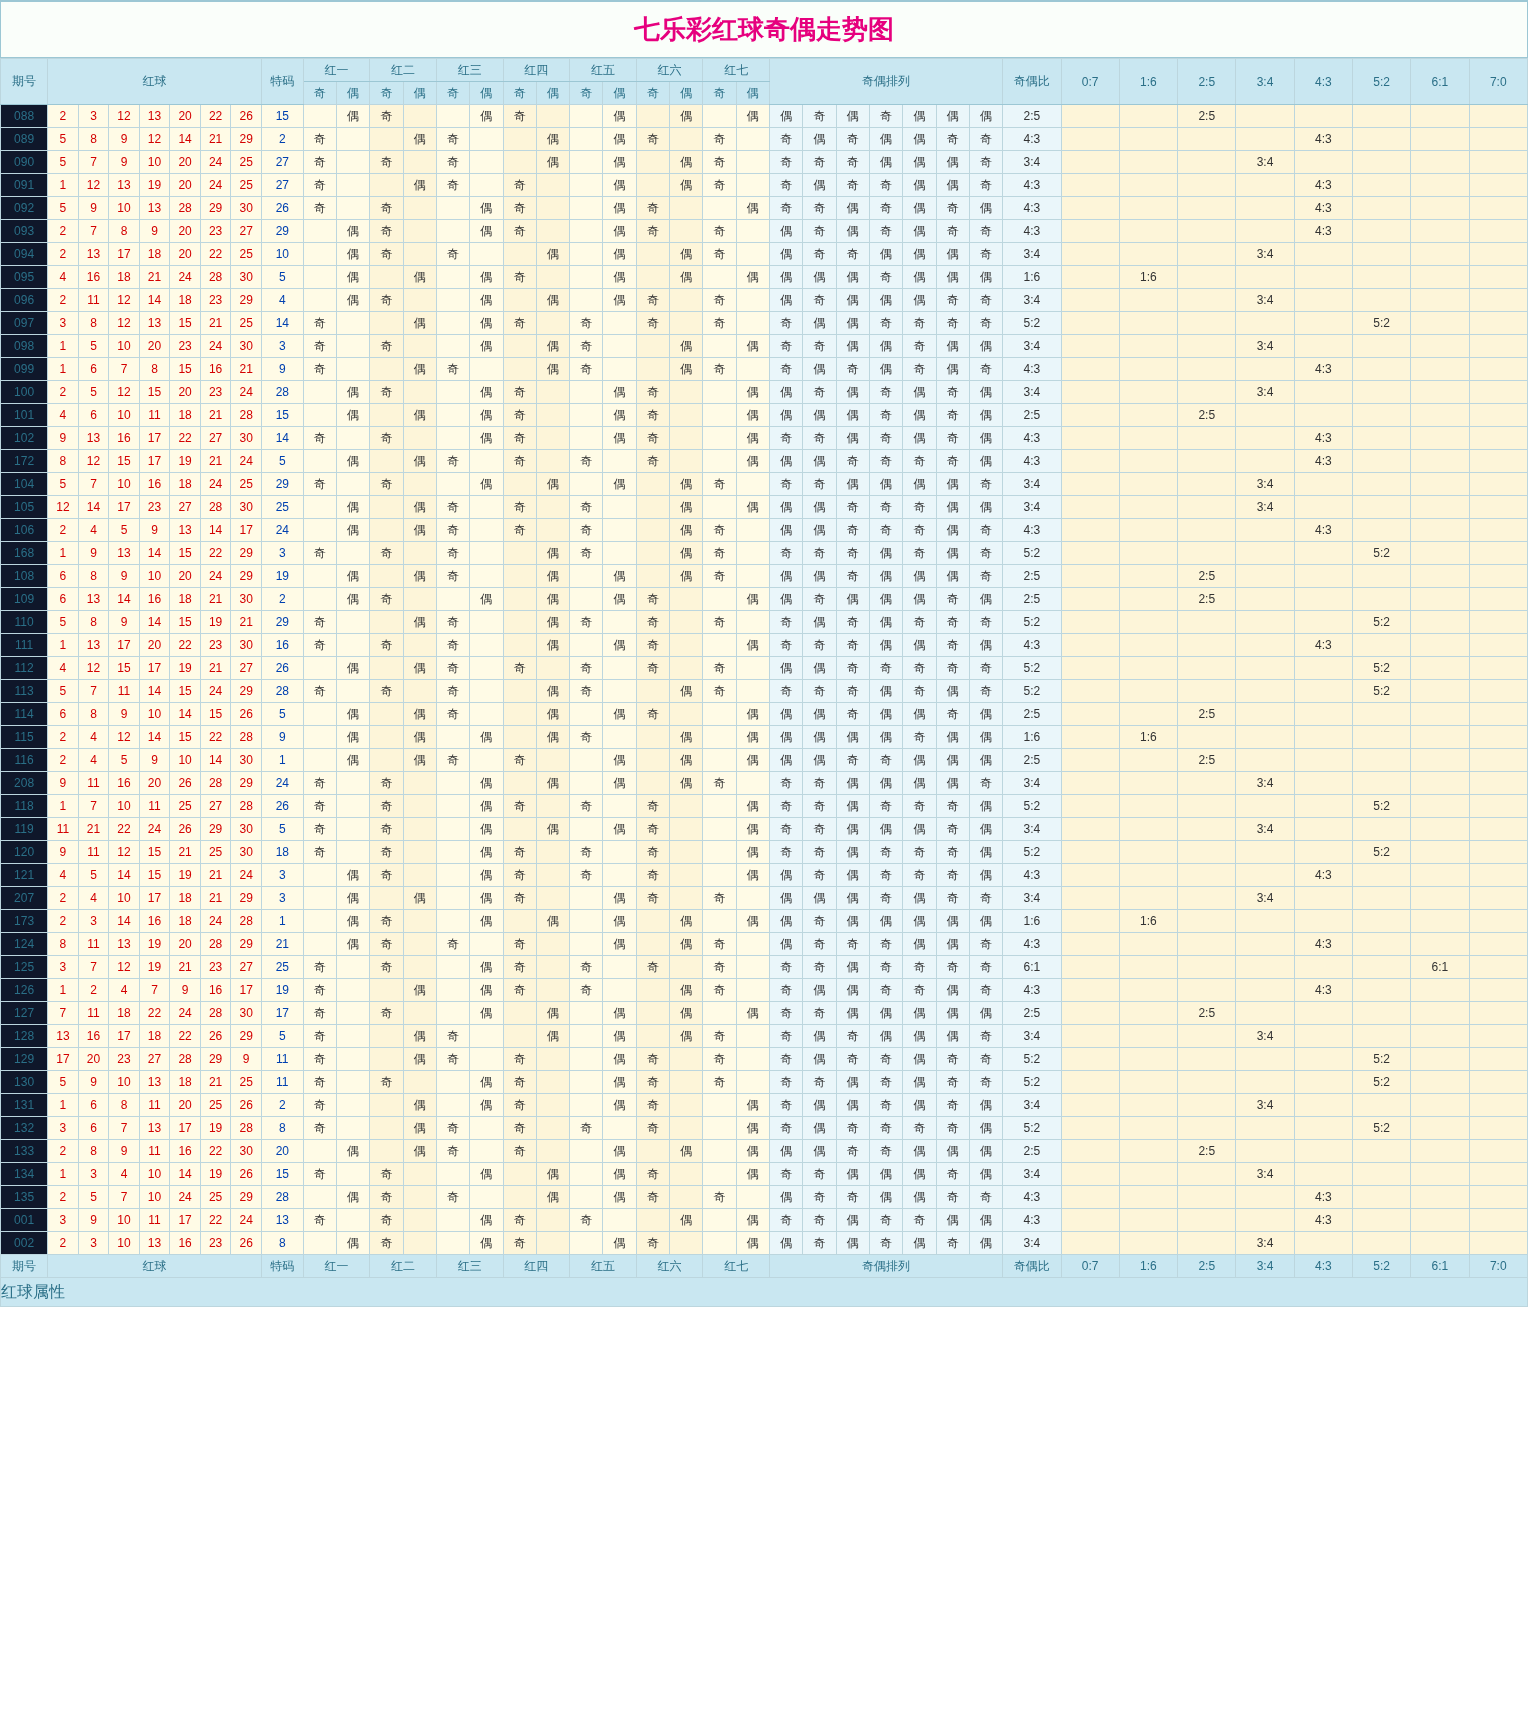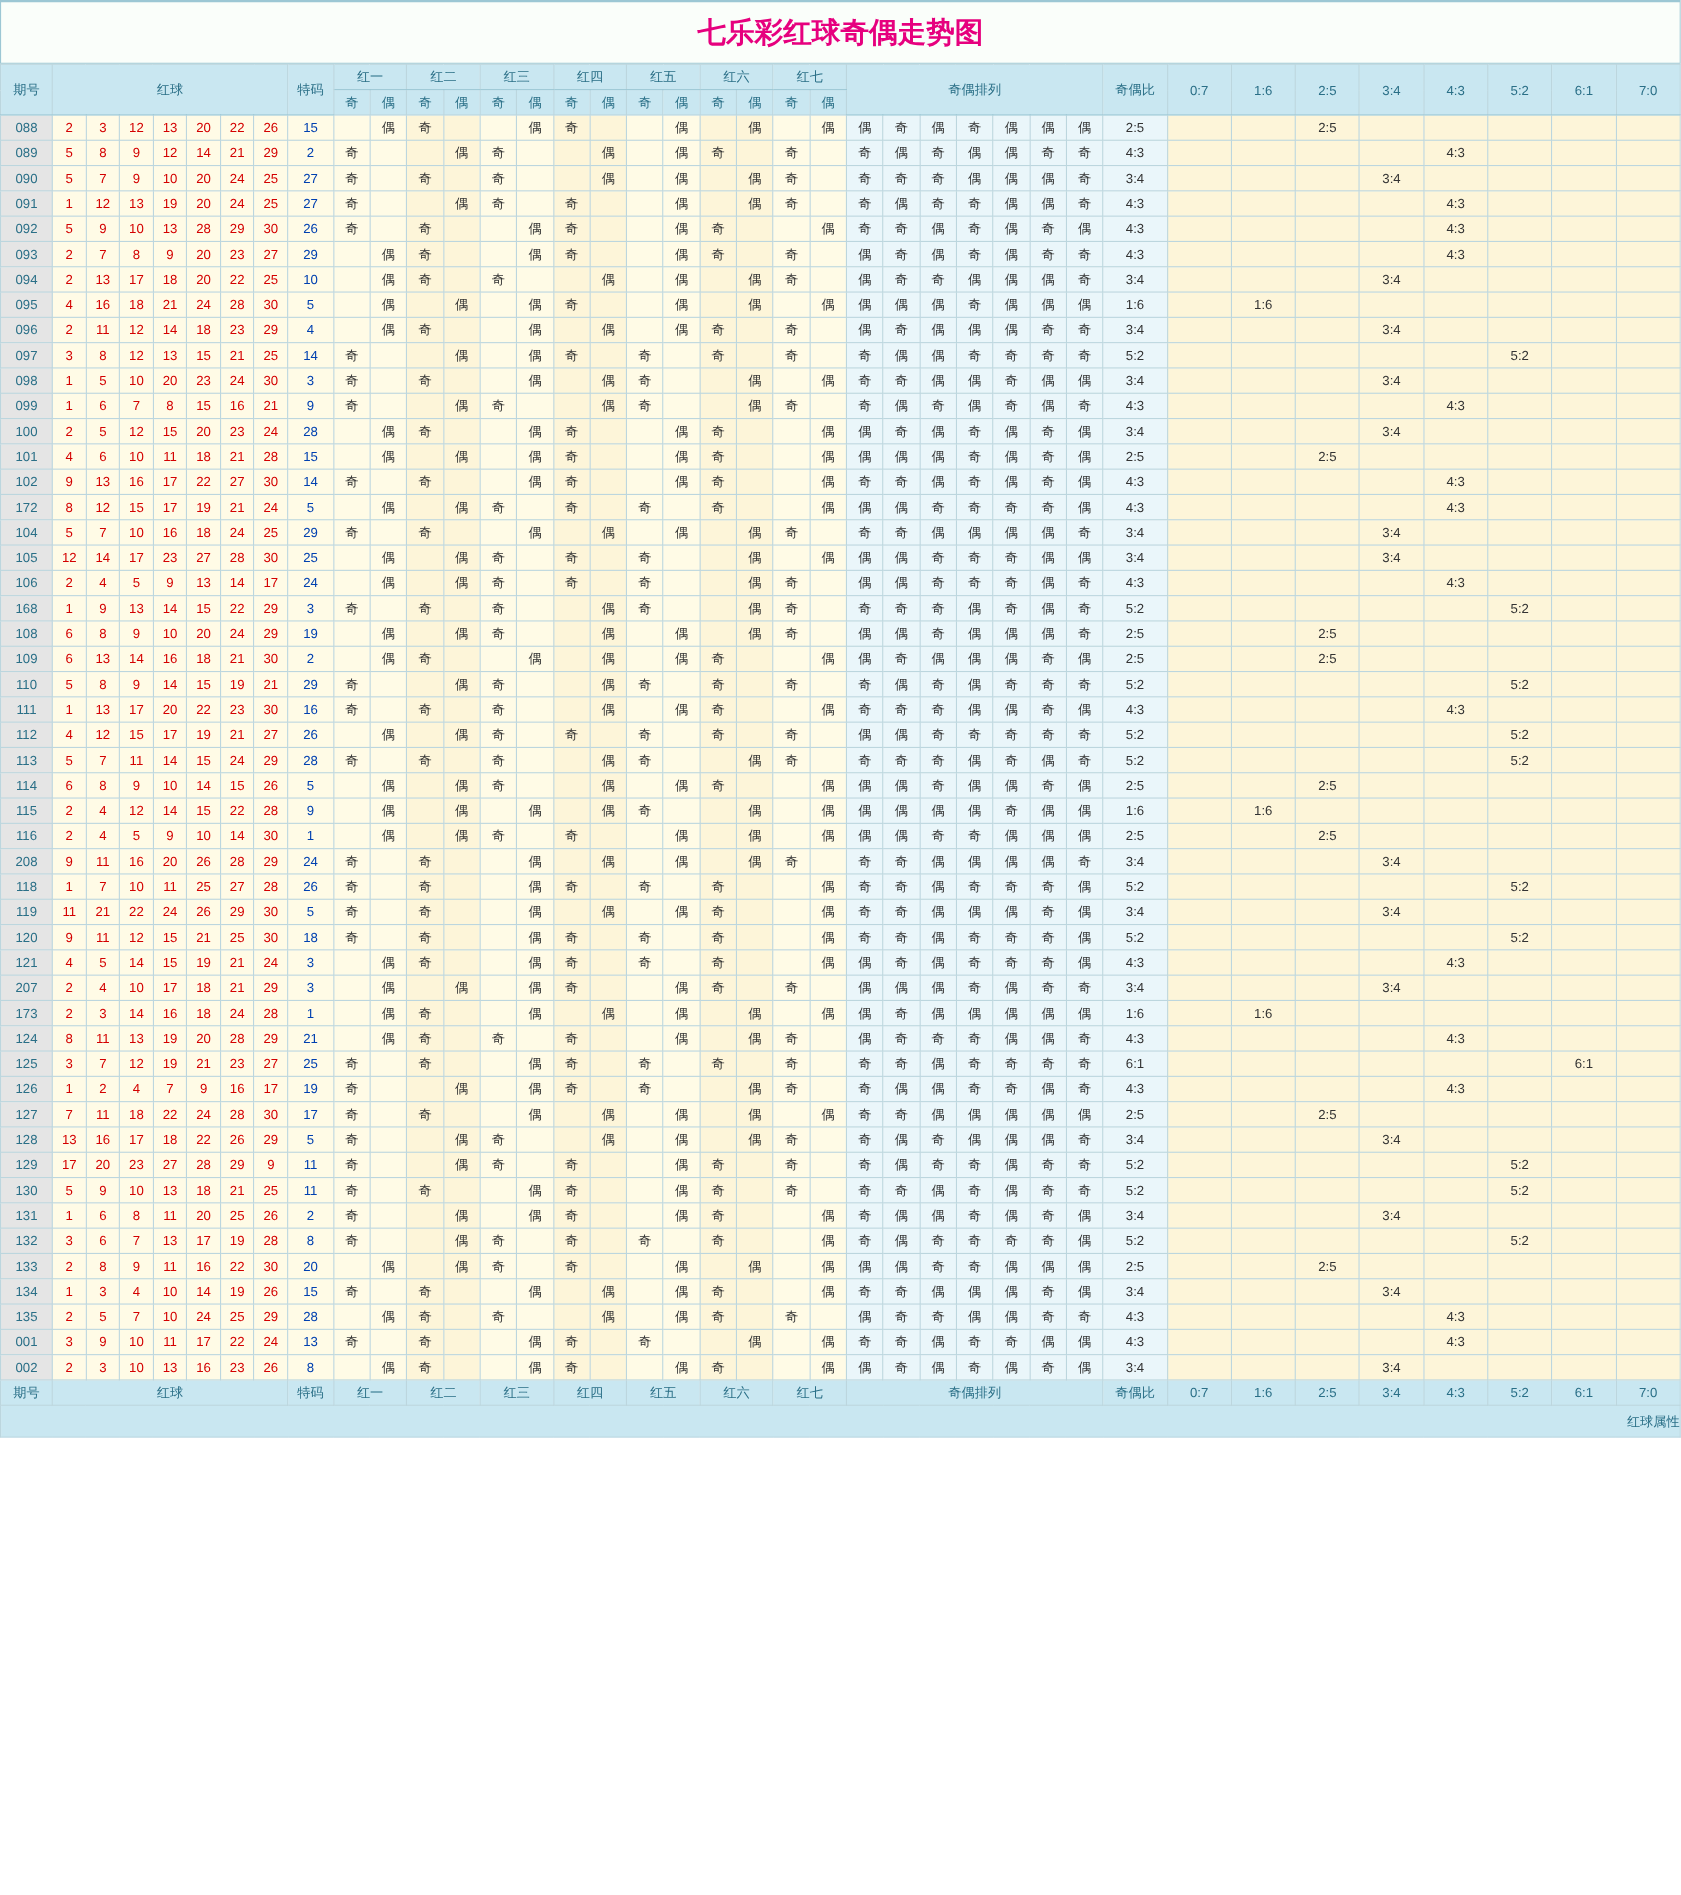--- a/index.html
+++ b/index.html
@@ -3,30 +3,30 @@
 <meta charset="utf-8">
 <style>
 html,body{margin:0;padding:0;font-family:Arial,"Microsoft YaHei",sans-serif;font-size:12px;background:#fff}
 .wrap{width:1528px;box-sizing:border-box}
 .title{text-align:center;color:#e6007e;font-size:26px;font-weight:700;padding:10px 12px;border:1px solid #9cc7d4;border-top:2px solid #9cc7d4;background:#fafefa}
 table{border-collapse:collapse;width:100%;table-layout:fixed}
 th,td{border:1px solid #bcd6de;padding:0;height:22px;text-align:center;vertical-align:middle;font-weight:400}
 thead th{background:#c9e7f1;color:#2a6f87;font-size:12px}
 thead tr.h1 th{border-bottom:1px solid #9cc7d4}
 tfoot th{background:#c9e7f1;color:#2a6f87;font-size:12px}
-.period{color:#2a6f87;background:#e5e5e5}
+.period{color:#2a6f87;background:#0f172a}
 .red{color:#d40000;background:#fffbe6}
 .blue{color:#0040b0;background:#fffbe6}
 .oe{color:#333;background:#fffbe6;font-size:12px}
 .oe.alt{background:#fdf5d9}
 .arr{color:#333;background:#eaf6fa;font-size:12px}
 .ratio{color:#333;background:#eaf6fa}
 .rcell{color:#333;background:#fdf5d9}
 .rcell.hit{background:#fdf5d9;font-weight:400}
-.bottom-label{background:#c9e7f1;color:#2a6f87;text-align:right;font-size:12px;padding:3px 0}
+.bottom-label{background:#c9e7f1;color:#2a6f87;text-align:left;font-size:16px;padding:3px 0}
 </style>
 </head>
 <body>
 <div class="wrap">
 <div class="title">七乐彩红球奇偶走势图</div>
 <table>
 <colgroup>
 <col style="width:34px">
         <col style="width:22px">
         <col style="width:22px">

